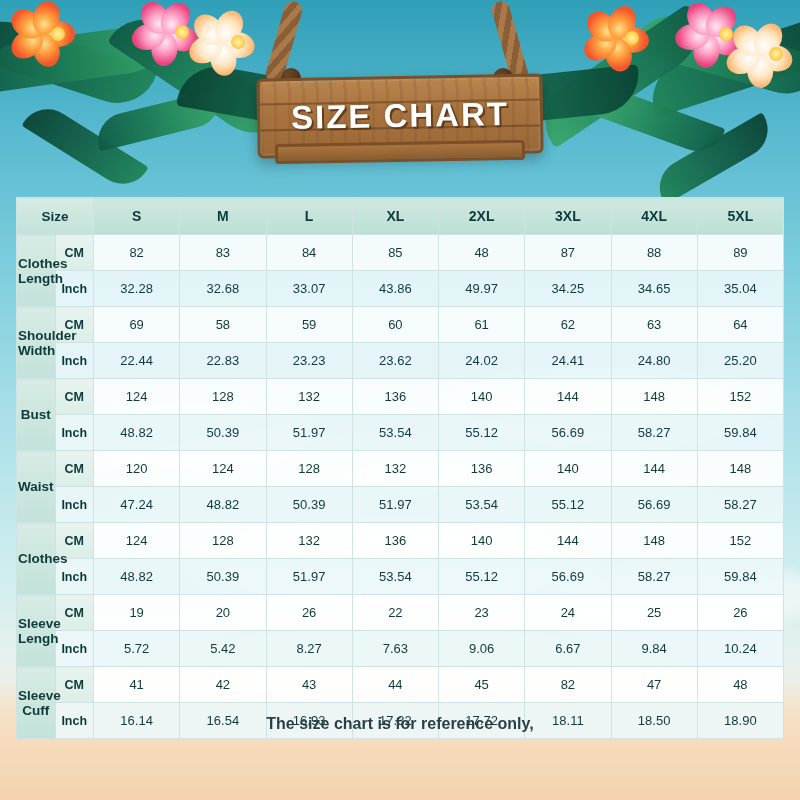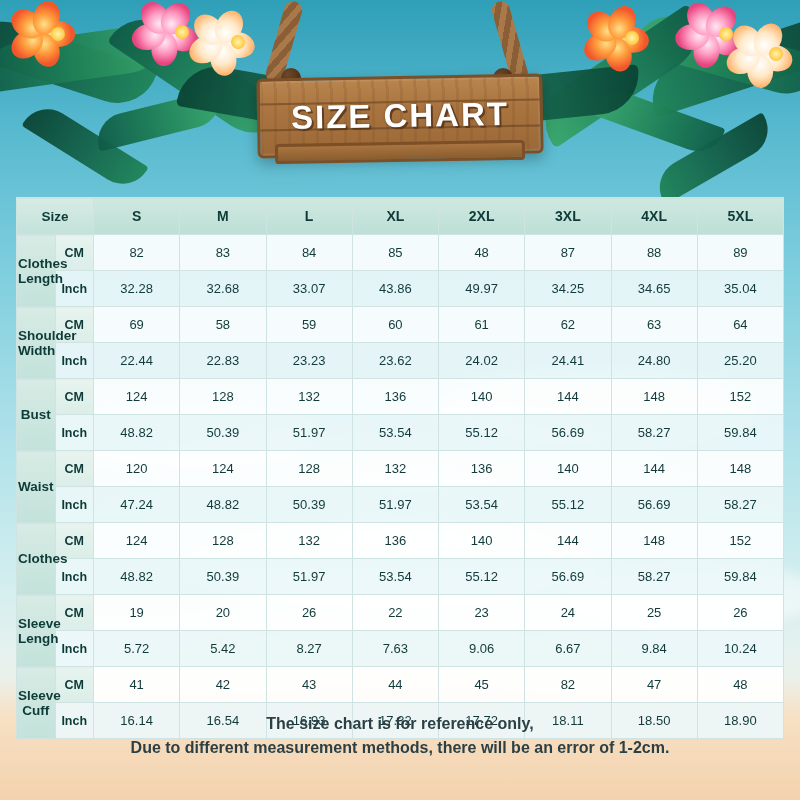--- a/index.html
+++ b/index.html
@@ -424,14 +424,13 @@
           <td>18.11</td>
           <td>18.50</td>
           <td>18.90</td>
         </tr>
       </tbody>
   </table>
 </div>
 
 <div class="note">
   <div>The size chart is for reference only,</div>
-  <div>Due to different measurement methods, there will be an error of 1-2cm.</div>
 </div>
 
 </body></html>

